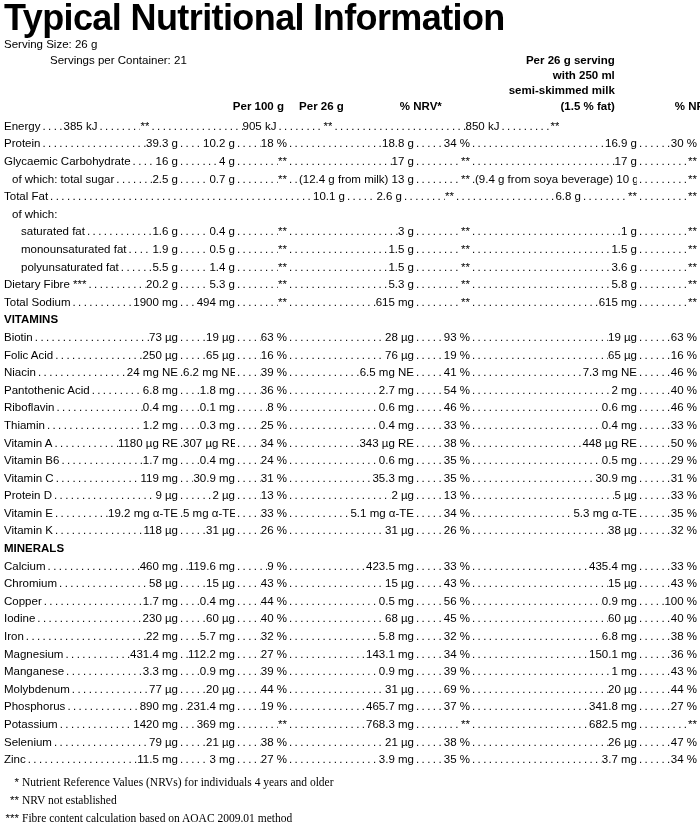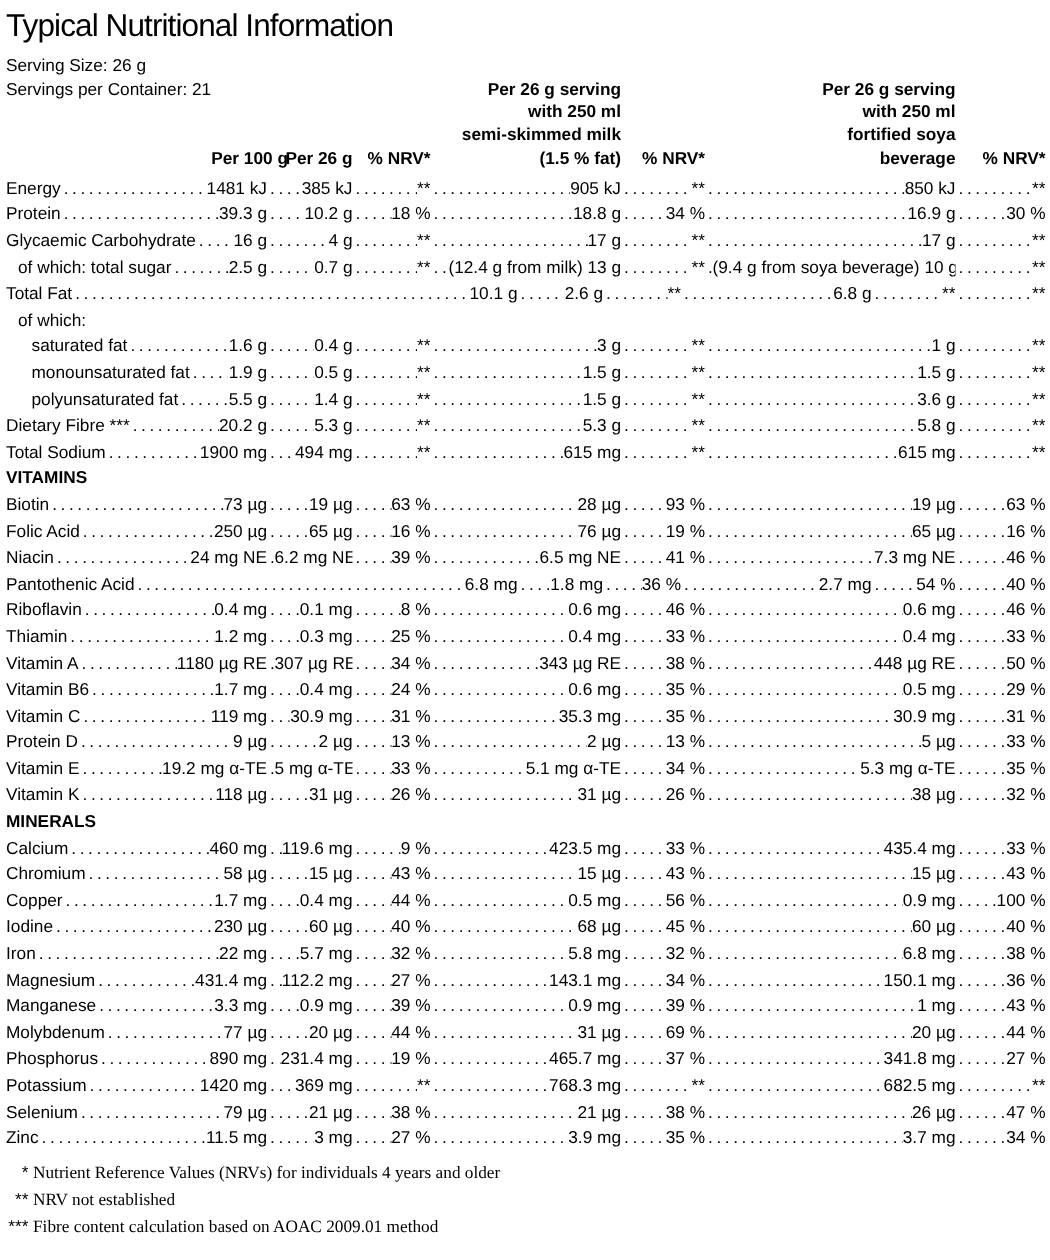--- a/index.html
+++ b/index.html
@@ -5,29 +5,29 @@
   html,body { margin:0; padding:0; background:#fff; }
   body {
     width:700px; height:840px; overflow:hidden;
     color:#000;
     font-family:"Liberation Sans", sans-serif;
     font-size:11.5px;
   }
   .page { padding:2px 3px 0 4px; }
 
   .title {
-    font-size:21px; font-weight:normal; letter-spacing:-0.6px;
+    font-size:36px; font-weight:bold; letter-spacing:-0.6px;
     line-height:32px; margin:0;
   }
 
   .serving-size { line-height:15px; margin-top:3px; }
 
   
   .header-row { display:flex; align-items:flex-end; margin-top:1px; }
-  .hc { white-space:nowrap; font-weight:bold; line-height:15.2px; text-align:right; }
+  .hc { white-space:nowrap; font-weight:bold; line-height:15.2px; text-align:right;margin-left:46px; }
   .hc-label { align-self:flex-start; font-weight:normal; flex:none; text-align:left; }
   .hc1 { flex:1; min-width:0; padding-right:8px; }
   .hc2 { width:57px; flex:none; }
   .hc3 { width:52px; flex:none; }
   .hc4 { width:127px; flex:none; }
   .hc5 { width:56px; flex:none; }
   .hc6 { width:167px; flex:none; }
   .hc7 { width:60px; flex:none; }
 
   
@@ -84,24 +84,20 @@
       <div>with 250 ml</div>
       <div>fortified soya</div>
       <div>beverage</div>
     </div>
     <div class="hc hc7">% NRV*</div>
   </div>
 
   <div class="rows" id="rows">
       <div class="row indent0 data">
         <span class="label">Energy</span>
-        <span class="cell c1">
-          <span class="leader"></span>
-          <span class="val">1481 kJ</span>
-        </span>
         <span class="cell c2">
           <span class="leader"></span>
           <span class="val">385 kJ</span>
         </span>
         <span class="cell c3">
           <span class="leader"></span>
           <span class="val">**</span>
         </span>
         <span class="cell c4">
           <span class="leader"></span>
@@ -508,20 +504,24 @@
           <span class="leader"></span>
           <span class="val">36 %</span>
         </span>
         <span class="cell c4">
           <span class="leader"></span>
           <span class="val">2.7 mg</span>
         </span>
         <span class="cell c5">
           <span class="leader"></span>
           <span class="val">54 %</span>
+        </span>
+        <span class="cell c6">
+          <span class="leader"></span>
+          <span class="val">2 mg</span>
         </span>
         <span class="cell c7">
           <span class="leader"></span>
           <span class="val">40 %</span>
         </span>
       </div>
       <div class="row indent0 data">
         <span class="label">Riboflavin</span>
         <span class="cell c1">
           <span class="leader"></span>

